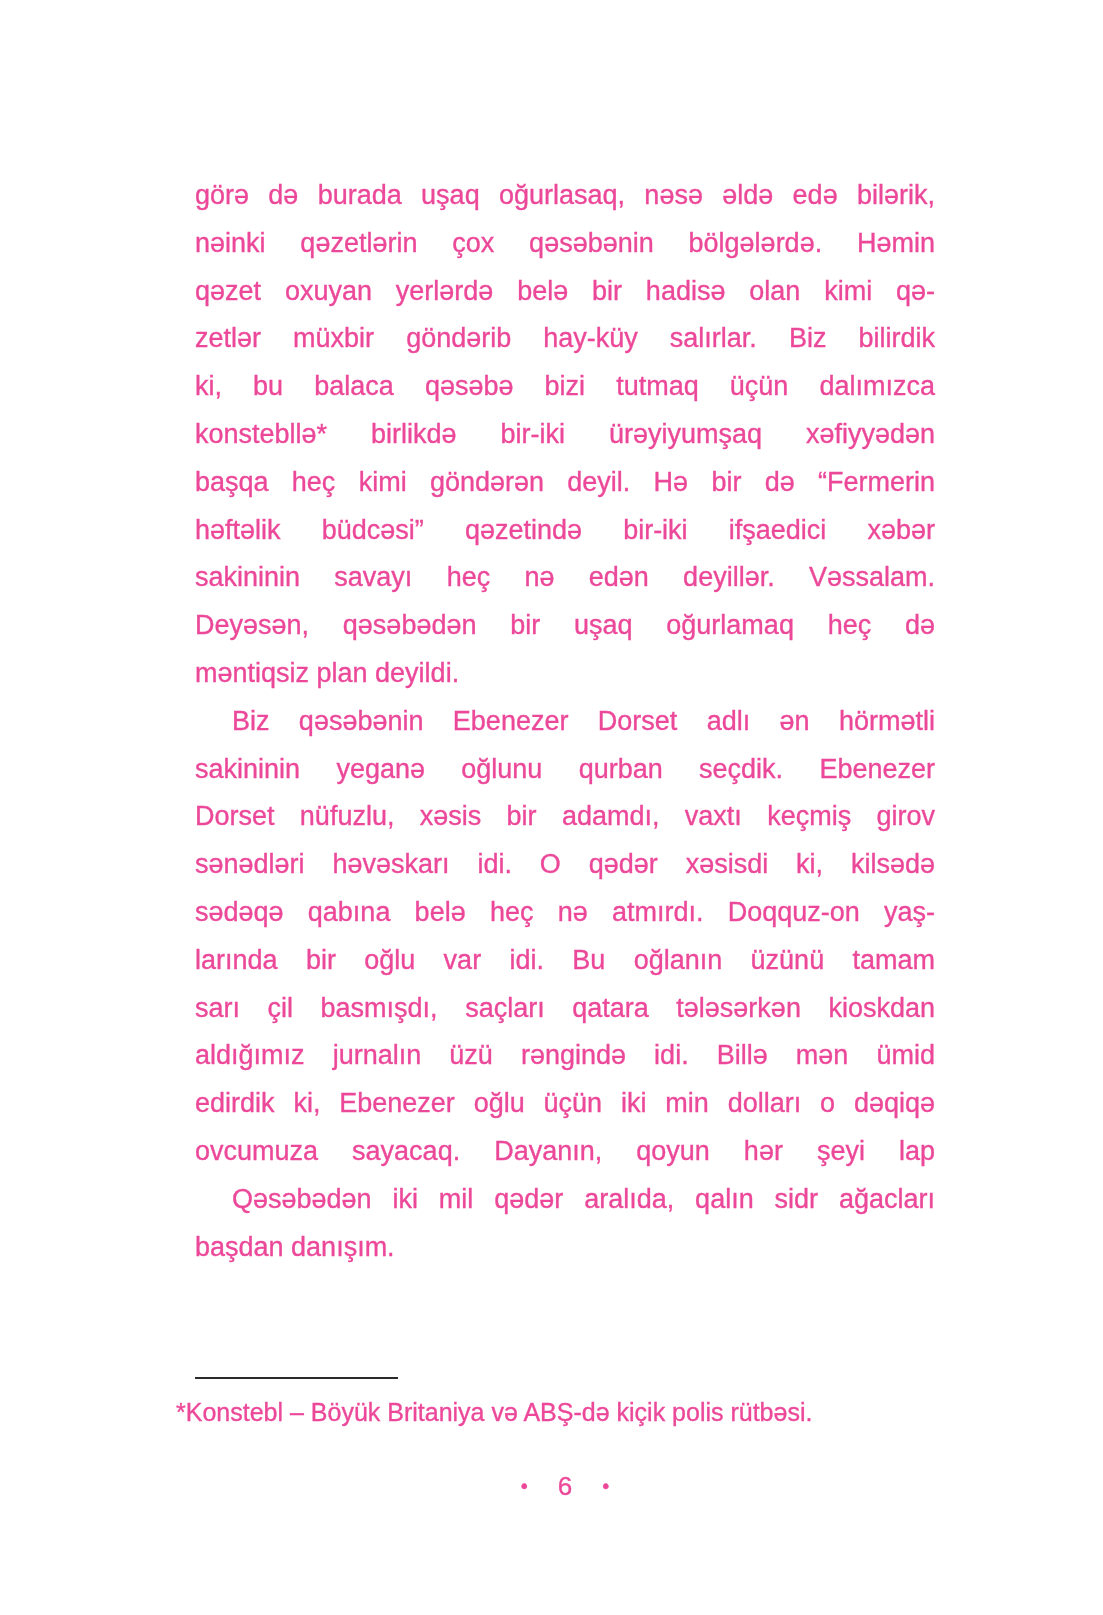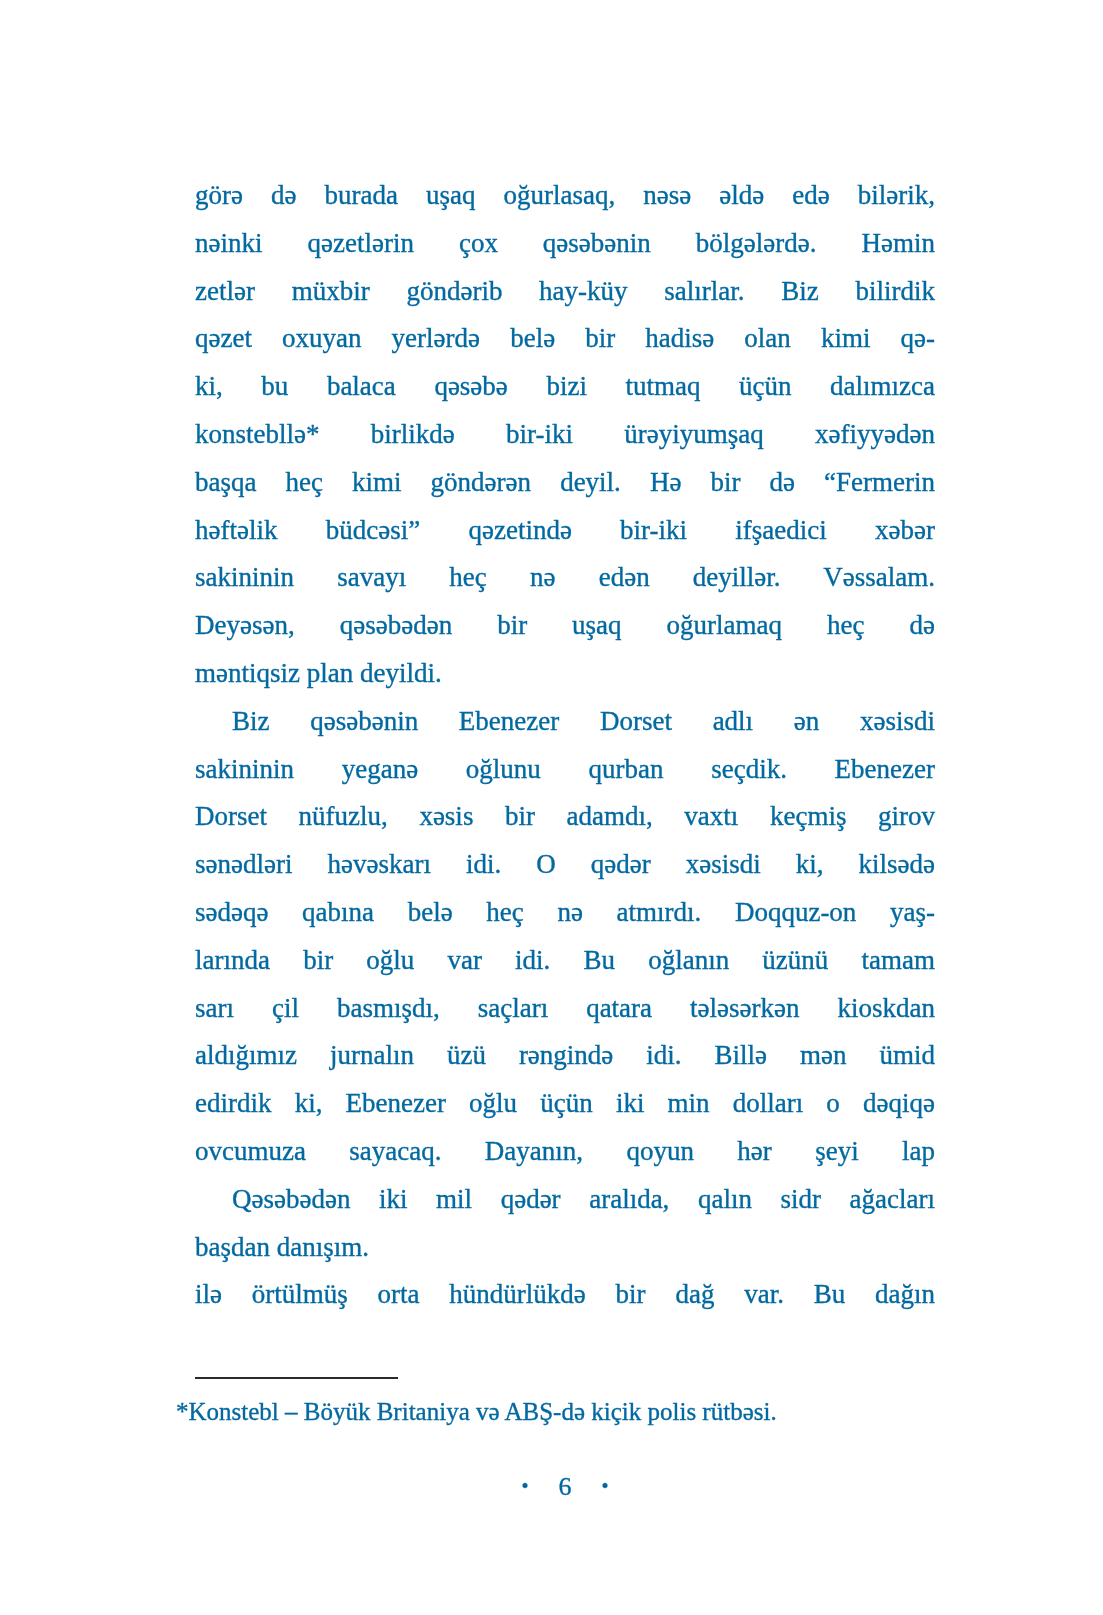--- a/index.html
+++ b/index.html
@@ -7,22 +7,22 @@
     padding: 0;
     background: #e8e8e8;
   }
   .page {
     position: relative;
     width: 1103px;
     height: 1615px;
     margin: 0 auto;
     background: #ffffff;
     overflow: hidden;
-    font-family: Liberation Serif, serif;
-    color: #0369a1;
+    font-family: Liberation Sans, sans-serif;
+    color: #ec4899;
     -webkit-text-stroke: 0.35px;
   }
   .body-text {
     position: absolute;
     left: 195px;
     top: 172px;
     width: 740px;
     font-size: 27px;
     line-height: 47.8px;
   }
@@ -76,42 +76,41 @@
   }
 </style>
 </head>
 <body>
 
 <div class="page">
 
   <div class="body-text">
     <div class="line">görə də burada uşaq oğurlasaq, nəsə əldə edə bilərik,</div>
     <div class="line">nəinki qəzetlərin çox qəsəbənin bölgələrdə. Həmin</div>
+    <div class="line">qəzet oxuyan yerlərdə belə bir hadisə olan kimi qə-</div>
     <div class="line">zetlər müxbir göndərib hay-küy salırlar. Biz bilirdik</div>
-    <div class="line">qəzet oxuyan yerlərdə belə bir hadisə olan kimi qə-</div>
     <div class="line">ki, bu balaca qəsəbə bizi tutmaq üçün dalımızca</div>
     <div class="line">konstebllə* birlikdə bir-iki ürəyiyumşaq xəfiyyədən</div>
     <div class="line">başqa heç kimi göndərən deyil. Hə bir də “Fermerin</div>
     <div class="line">həftəlik büdcəsi” qəzetində bir-iki ifşaedici xəbər</div>
     <div class="line">sakininin savayı heç nə edən deyillər. Vəssalam.</div>
     <div class="line">Deyəsən, qəsəbədən bir uşaq oğurlamaq heç də</div>
     <div class="line para-last">məntiqsiz plan deyildi.</div>
-    <div class="line para-first">Biz qəsəbənin Ebenezer Dorset adlı ən xəsisdi</div>
+    <div class="line para-first">Biz qəsəbənin Ebenezer Dorset adlı ən hörmətli</div>
     <div class="line">sakininin yeganə oğlunu qurban seçdik. Ebenezer</div>
     <div class="line">Dorset nüfuzlu, xəsis bir adamdı, vaxtı keçmiş girov</div>
     <div class="line">sənədləri həvəskarı idi. O qədər xəsisdi ki, kilsədə</div>
     <div class="line">sədəqə qabına belə heç nə atmırdı. Doqquz-on yaş-</div>
     <div class="line">larında bir oğlu var idi. Bu oğlanın üzünü tamam</div>
     <div class="line">sarı çil basmışdı, saçları qatara tələsərkən kioskdan</div>
     <div class="line">aldığımız jurnalın üzü rəngində idi. Billə mən ümid</div>
     <div class="line">edirdik ki, Ebenezer oğlu üçün iki min dolları o dəqiqə</div>
     <div class="line">ovcumuza sayacaq. Dayanın, qoyun hər şeyi lap</div>
     <div class="line para-first">Qəsəbədən iki mil qədər aralıda, qalın sidr ağacları</div>
     <div class="line para-last">başdan danışım.</div>
-    <div class="line">ilə örtülmüş orta hündürlükdə bir dağ var. Bu dağın</div>
   </div>
 
   <div class="footnote-rule"></div>
 
   <div class="footnote">*Konstebl – Böyük Britaniya və ABŞ-də kiçik polis rütbəsi.</div>
 
   <div class="folio">
     <span class="dot">•</span><span class="num">6</span><span class="dot">•</span>
   </div>
 

